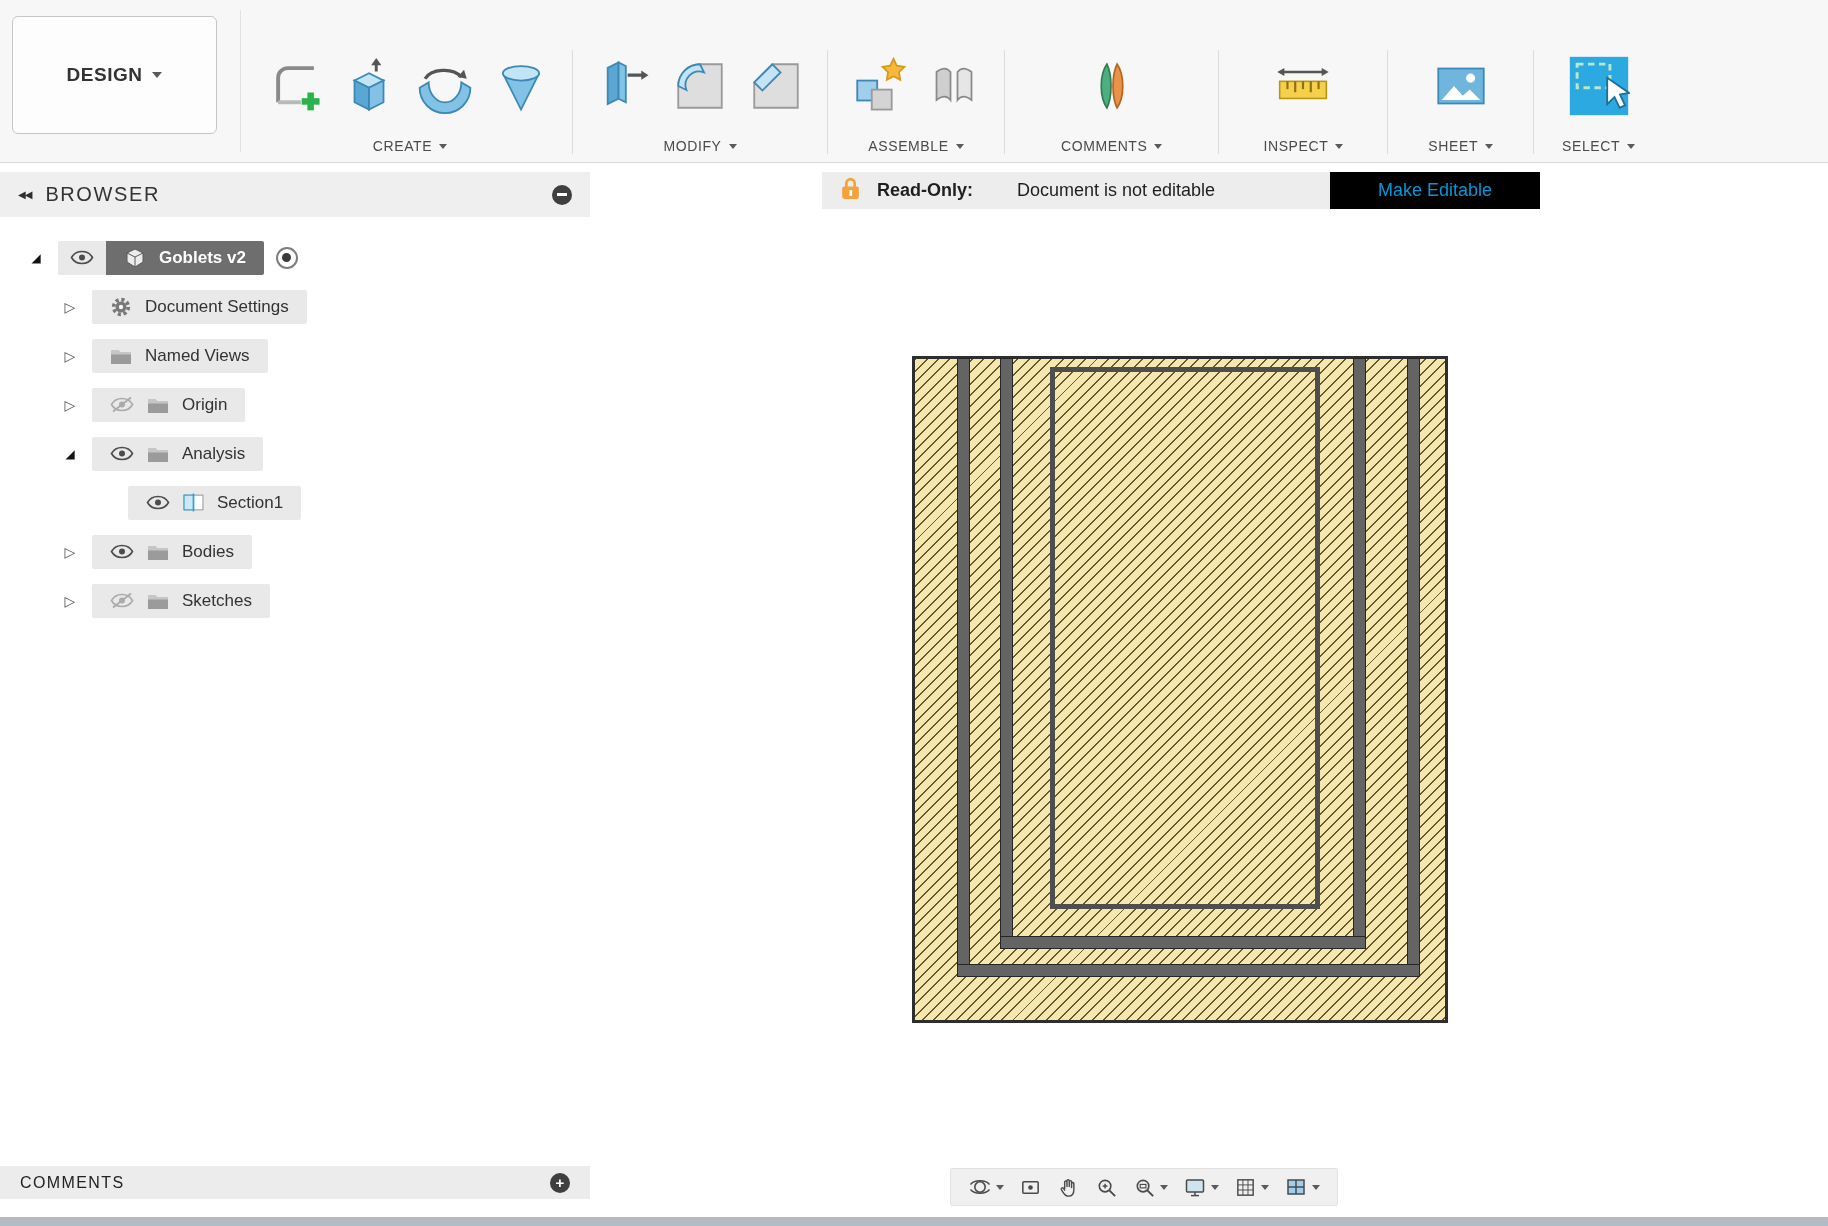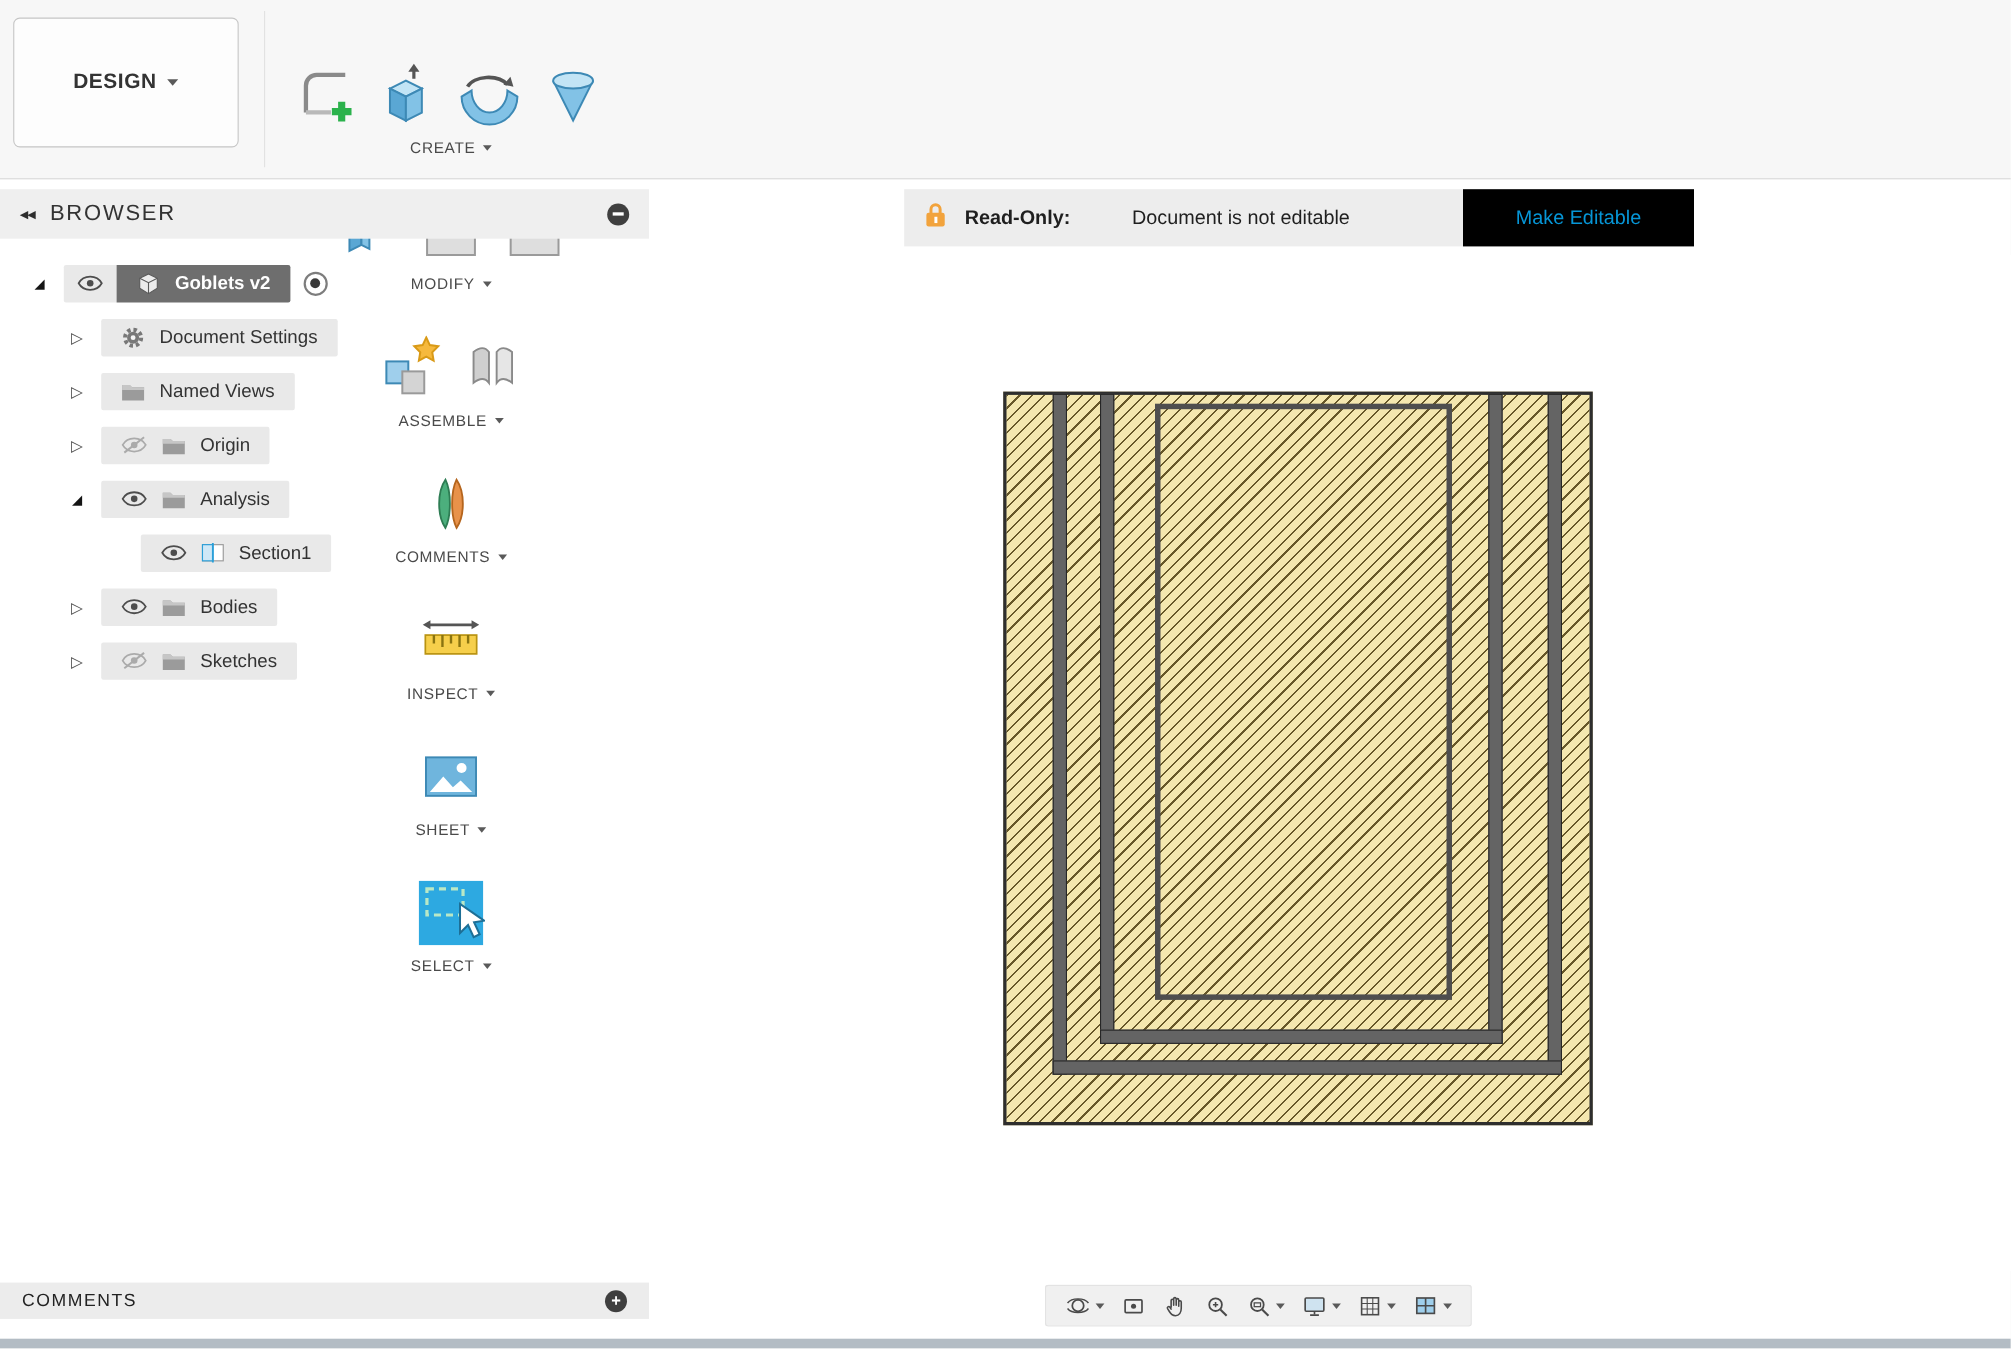--- a/index.html
+++ b/index.html
@@ -11,34 +11,34 @@
   .design-btn { position:absolute; left:12px; top:16px; width:205px; height:118px; background:#fdfdfd;
     border:1px solid #c6c6c6; border-radius:6px; display:flex; align-items:center; justify-content:center;
     gap:10px; font-size:19px; font-weight:bold; color:#333; letter-spacing:.5px; cursor:default; }
   .ribbon-vsep { position:absolute; left:240px; top:10px; width:1px; height:142px; background:#e2e2e2; }
 
   .tabs { position:absolute; left:252px; top:0; height:42px; display:flex; }
   .tab { margin-right:90px; padding:9px 2px 4px; font-size:17px; font-weight:500; color:#3c3c3c;
     letter-spacing:.4px; border-bottom:5px solid transparent; white-space:nowrap; cursor:default; }
   .tab.active { color:#0696d7; border-bottom-color:#0696d7; }
 
-  .groups { position:absolute; left:248px; top:42px; height:120px; display:flex; align-items:stretch;flex-direction:column; }
+  .groups { position:absolute; left:248px; top:42px; height:120px; display:flex; align-items:stretch; }
   .group { display:flex; flex-direction:column; align-items:center; justify-content:space-between; padding:4px 22px 8px; }
   .group-icons { display:flex; align-items:center; gap:18px; height:80px; }
   .ric { display:inline-flex; align-items:center; justify-content:center; cursor:default; }
   .group-label { font-size:14px; color:#4a4a4a; letter-spacing:.6px; display:flex; align-items:center; gap:7px; cursor:default; }
   .caret { width:0; height:0; border-left:5px solid transparent; border-right:5px solid transparent; border-top:6px solid #5a5a5a; display:inline-block; }
   .caret.sm { border-left-width:4px; border-right-width:4px; border-top-width:5px; }
   .vsep { width:1px; background:#dcdcdc; margin:8px 0; }
 
   
-  .ro-banner { position:absolute; left:822px; top:172px; width:718px; height:52px; display:flex; align-items:center; background:#ededed; }
+  .ro-banner { position:absolute; left:822px; top:172px; width:718px; height:37px; display:flex; align-items:center; background:#ededed; }
   .ro-left { display:flex; align-items:center; padding:0 18px; flex:1; gap:16px; }
   .ro-label { font-size:18px; font-weight:bold; color:#1f1f1f; }
-  .ro-msg { font-size:18px; color:#1f1f1f; margin-left:40px; }
+  .ro-msg { font-size:18px; color:#1f1f1f; margin-left:28px; }
   .ro-action { height:100%; min-width:210px; background:#000000; display:flex; align-items:center; justify-content:center;
     color:#0696d7; font-size:18px; cursor:default; }
 
   
   .browser { position:absolute; left:0; top:172px; width:590px; }
   .browser-header { height:45px; background:#efefef; display:flex; align-items:center; padding:0 18px; }
   .collapse-arrows { font-size:10px; color:#2e2e2e; letter-spacing:-1px; }
   .browser-title { font-size:20px; color:#333; letter-spacing:1.6px; margin-left:14px; font-weight:400; }
   .flex-spacer { flex:1; }
   .circle-btn { width:20px; height:20px; border-radius:50%; background:#3f3f3f; display:flex; align-items:center; justify-content:center; cursor:default; }

